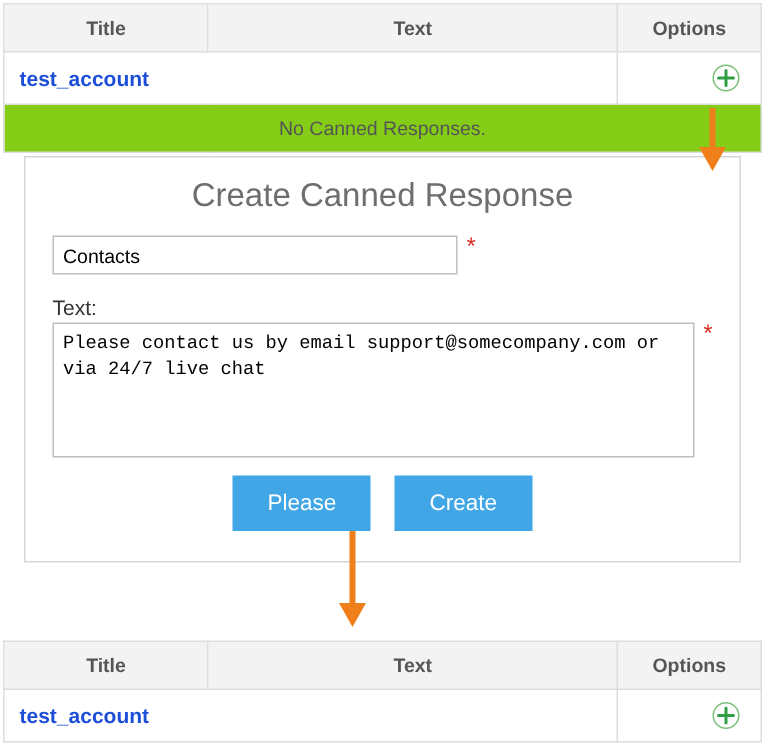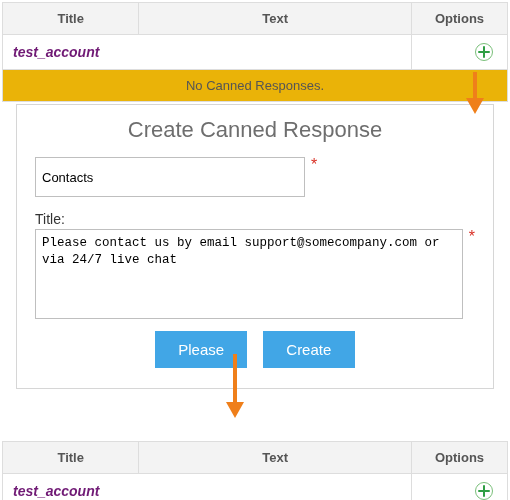--- a/index.html
+++ b/index.html
@@ -28,40 +28,39 @@
   .tbl td {
     border: 1px solid #ddd;
     padding: 8px 10px;
     vertical-align: middle;
   }
   .col-title { width: 27%; }
   .col-text { width: 54%; }
   .col-opts { width: 19%; }
   .acct-row td {
     font-weight: 700;
-    font-style: italic;
     font-size: 14px;
-    color: #701a75;
+    color: #1d4ed8;
     margin-left: 20px;
   }
   .acct-opts { text-align: right; padding-right: 14px !important; }
   .plus-btn {
     display: inline-flex;
     width: 18px; height: 18px;
     border: 1px solid #7abf7a;
     border-radius: 50%;
     align-items: center; justify-content: center;
     cursor: pointer;
     background: #fff;
   }
   .plus-btn svg { display:block; }
   .empty-row td {
     text-align: center;
     color: #555;
-    background: #eab308;
+    background: #84cc16;
   }
 
   .arrow1 {
     position: absolute;
     right: 20px;
     top: 68px;
   }
 
   .form-card {
     border: 1px solid #d6d6d6;
@@ -82,21 +81,21 @@
   }
   .flabel {
     width: 52px;
     font-size: 14px;
     color: #333;
     padding-top: 4px;
   }
   .finput {
     flex: 1;
     max-width: 270px;
-    height: 40px;
+    height: 26px;
     border: 1px solid #bfbfbf;
     padding: 3px 6px;
     font-size: 13px;
     font-family: inherit;
   }
   .req {
     color: #d93025;
     font-size: 16px;
     margin-left: 6px;
     line-height: 1;
@@ -174,21 +173,21 @@
 
   <div class="form-card">
     <div class="form-title">Create Canned Response</div>
 
     <div class="frow">
       <input class="finput" type="text" value="Contacts" style="">
       <span class="req">*</span>
     </div>
 
     <div class="frow" style="margin-bottom:2px;">
-      <div class="flabel">Title:</div>
+      <div class="flabel">Text:</div>
     </div>
     <div class="frow">
       <textarea class="ftextarea" style="">Please contact us by email support@somecompany.com or via 24/7 live chat</textarea>
       <span class="req" style="align-self:flex-start;">*</span>
     </div>
 
     <div class="btn-row">
       <button class="btn">Please</button>
       <button class="btn">Create</button>
     </div>

